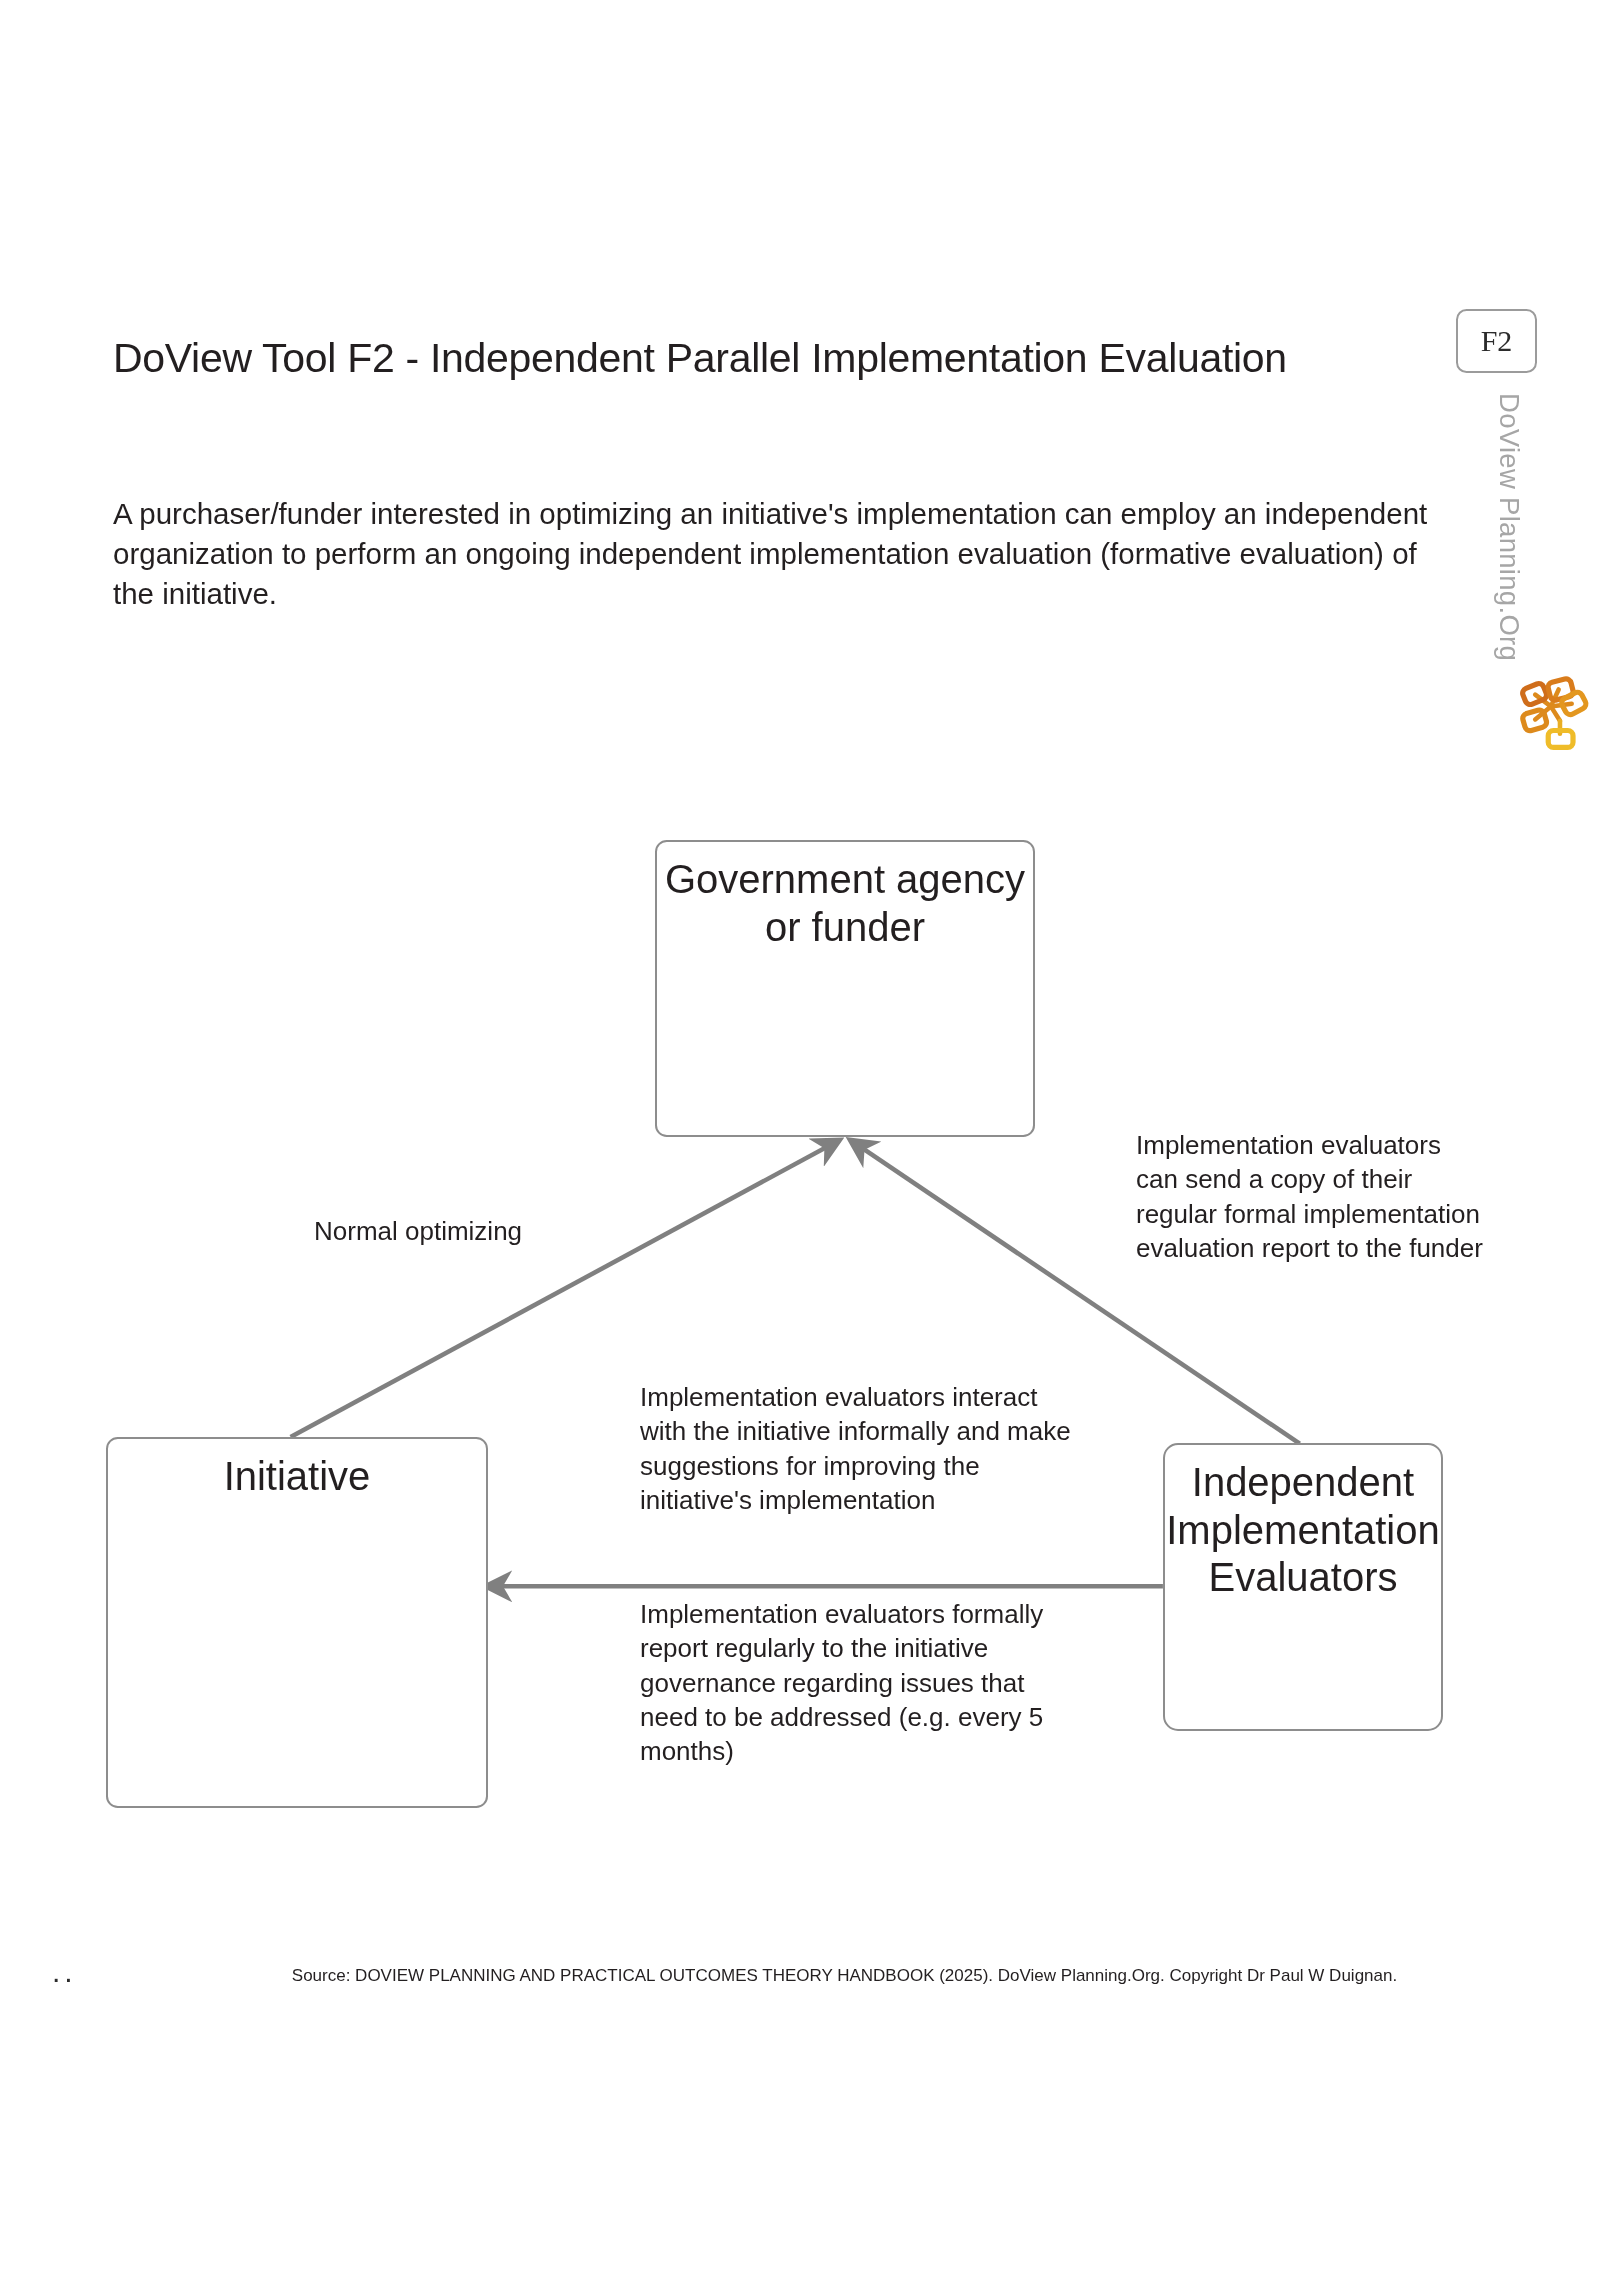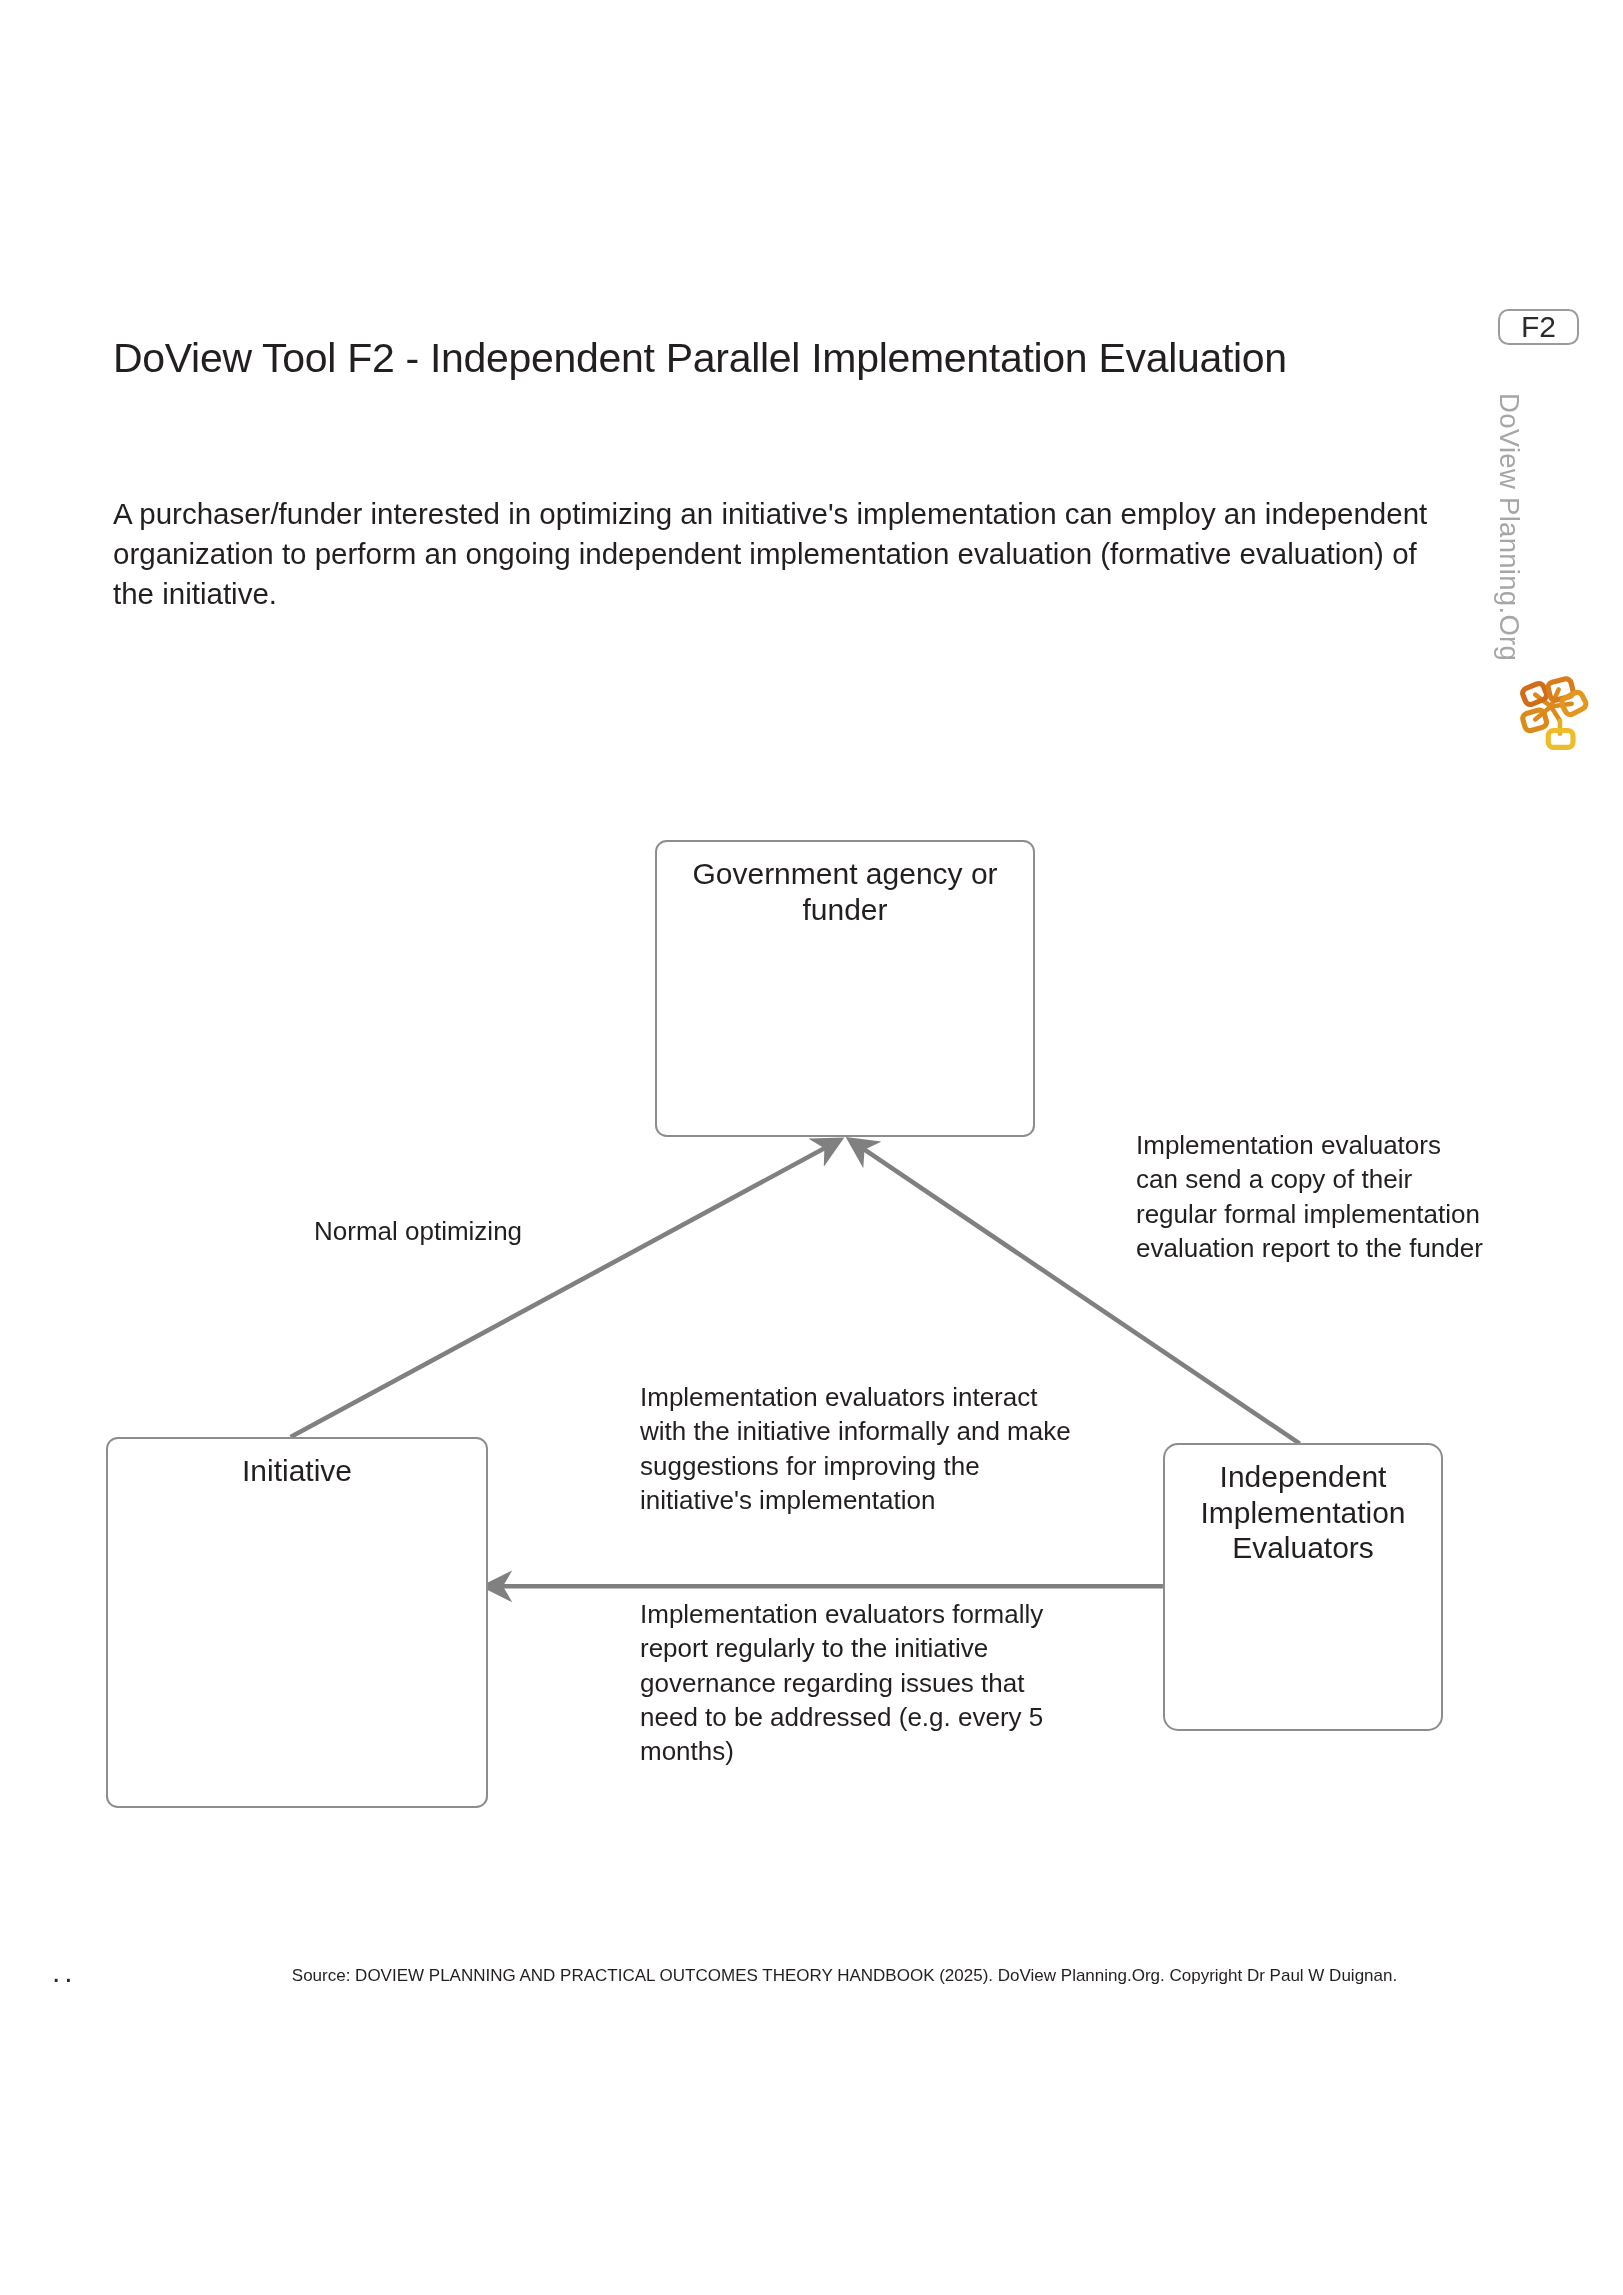--- a/index.html
+++ b/index.html
@@ -11,24 +11,24 @@
   .page{position:absolute;inset:0;}
 
   
   #page-title{
     position:absolute;left:113px;top:291px;width:1368px;
     font-size:41px;line-height:1.17;font-weight:400;color:#231f20;
     letter-spacing:-0.3px;
     margin-top:44px;
   }
   #badge-f2{
-    position:absolute;left:1498px;top:309px;width:81px;height:36px;
+    position:absolute;left:1456px;top:309px;width:81px;height:64px;
     border:2px solid #9b9b9b;border-radius:10.5px;background:#fff;
     display:flex;align-items:center;justify-content:center;
-    font-size:30px;color:#2b2b2b;box-sizing:border-box;
+    font-size:30px;color:#2b2b2b;box-sizing:border-box;font-family:Liberation Serif, serif;
   }
   #intro-paragraph{
     position:absolute;left:113px;top:494px;width:1322px;
     font-size:29.5px;line-height:1.36;color:#231f20;
   }
 
   
   #brand-vertical{
     position:absolute;left:1525px;top:393px;
     transform-origin:left top;transform:rotate(90deg);
@@ -39,21 +39,21 @@
   }
 
   
   #diagram{position:absolute;left:0;top:0;width:1623px;height:2295px;}
   .node{
     position:absolute;box-sizing:border-box;
     border:2px solid #8d8d8d;border-radius:11.8px;background:#ffffff;
     text-align:center;color:#231f20;
   }
   .node .node-label{
-    display:block;padding-top:14.4px;font-size:30px;line-height:1.18;
+    display:block;padding-top:14.4px;font-size:40px;line-height:1.18;
   }
   #node-government{left:655px;top:840px;width:380px;height:297px;}
   #node-initiative{left:106px;top:1437px;width:382px;height:371px;}
   #node-evaluators{left:1163px;top:1443px;width:280px;height:288px;border-radius:15px;}
 
   .edge-label{
     position:absolute;font-size:26px;line-height:1.32;color:#231f20;
   }
   #label-normal-reporting{left:314px;top:1214px;width:308px;}
   #label-copy-to-funder{left:1136px;top:1128px;width:353px;}

